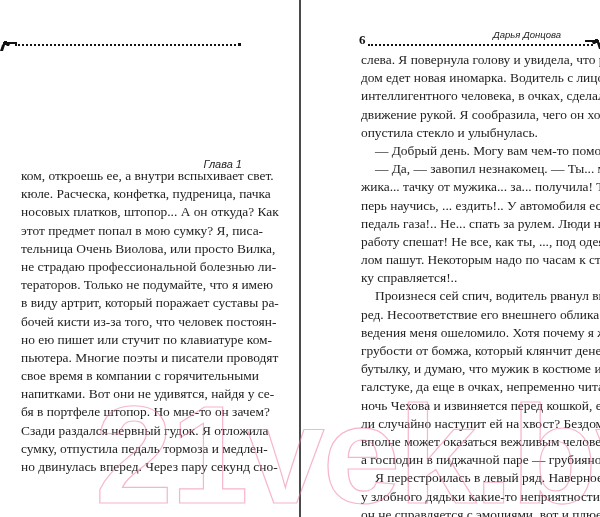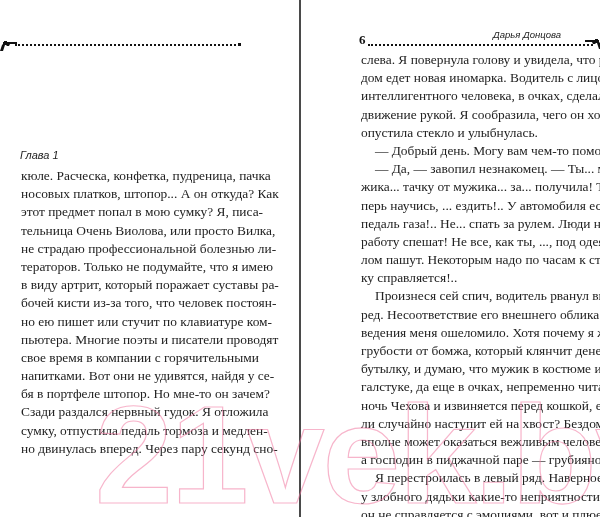--- a/index.html
+++ b/index.html
@@ -59,22 +59,22 @@
     .running-head {
       position: absolute;
       right: 39px; top: 29px;
       font-family: "Liberation Sans", sans-serif;
       font-style: italic;
       font-size: 9.5px;
       color: #222;
     }
     .chapter-title {
       position: absolute;
-      left: 20px; top: 149px; width: 222px;
-      text-align: left;
+      left: 20px; top: 158px; width: 222px;
+      text-align: right;
       font-family: "Liberation Sans", sans-serif;
       font-style: italic;
       font-size: 11px;
       color: #222;
     }
     .text-block {
       position: absolute;
       font-size: 13.4px;
       line-height: 18.2px;
       text-align: justify;
@@ -114,20 +114,21 @@
     <svg class="gun gun-left" viewBox="0 0 18 12">
       <path d="M3 2 L17 2 L17 4 L10 4 L9 6 L7 6 L6 5 L5 5 L3 11 L0 11 L2 5 L3 4 Z" fill="#111"></path>
       <rect x="4" y="1" width="3" height="1" fill="#111"></rect>
     </svg>
     <div class="header-rule left-rule"></div>
     <div class="left-rule-end"></div>
 
     <div class="chapter-title">Глава 1</div>
 
     <div class="text-block left-text" id="left-body">
+        <span class="line last">ком, откроешь ее, а внутри вспыхивает свет.</span>
         <span class="line">кюле. Расческа, конфетка, пудреница, пачка</span>
         <span class="line">носовых платков, штопор... А он откуда? Как</span>
         <span class="line">этот предмет попал в мою сумку? Я, писа-</span>
         <span class="line">тельница Очень Виолова, или просто Вилка,</span>
         <span class="line">не страдаю профессиональной болезнью ли-</span>
         <span class="line">тераторов. Только не подумайте, что я имею</span>
         <span class="line">в виду артрит, который поражает суставы ра-</span>
         <span class="line">бочей кисти из-за того, что человек постоян-</span>
         <span class="line">но ею пишет или стучит по клавиатуре ком-</span>
         <span class="line">пьютера. Многие поэты и писатели проводят</span>

